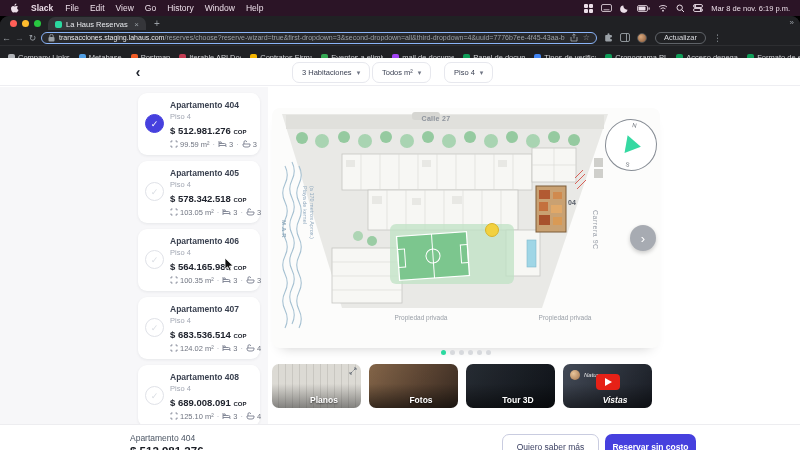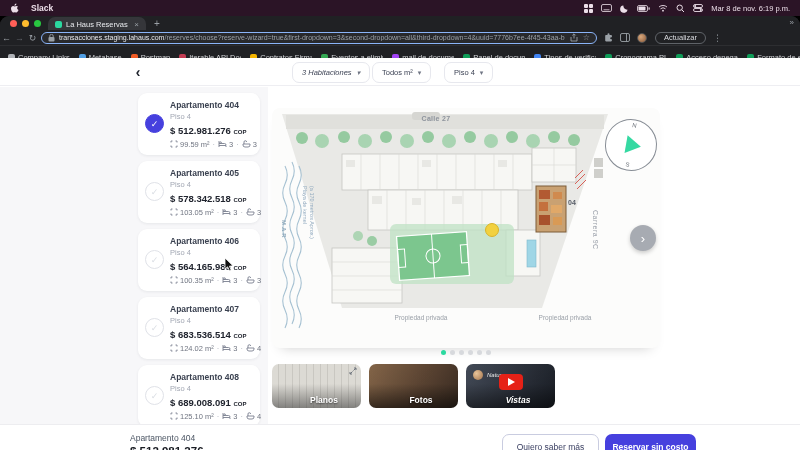--- a/index.html
+++ b/index.html
@@ -56,21 +56,21 @@
 
   
   .app { position:absolute; left:0; top:42px; width:800px; height:392px; background:#ffffff; }
 
   .filterbar { position:absolute; left:0; top:0; width:800px; height:28px; background:#fff; border-bottom:1px solid #eeeef2; }
   .backbtn { position:absolute; left:130px; top:4px; width:16px; height:20px; font-size:14px; font-weight:bold;
     color:#20242e; display:flex; align-items:center; justify-content:center; cursor:pointer; }
   .dd { position:absolute; top:4px; height:21px; border:1px solid #e7e8ee; border-radius:7px; background:#fff;
     display:inline-flex; align-items:center; gap:5px; padding:0 9px; font-size:7.5px; color:#3c4254; cursor:pointer; }
   .dd .caret { font-size:7px; color:#707684; }
-  .dd:nth-of-type(1){ left:292px;font-style:italic; } .dd:nth-of-type(2){ left:372px; } .dd:nth-of-type(3){ left:444px; }
+  .dd:nth-of-type(1){ left:292px; } .dd:nth-of-type(2){ left:372px; } .dd:nth-of-type(3){ left:444px; }
 
   .leftpanel { position:absolute; left:0; top:29px; width:268px; height:352px; background:#f7f7f9; overflow:hidden; }
   .cards { position:absolute; left:138px; top:0; width:124px; display:flex; flex-direction:column; gap:6px; padding-top:6px; }
   .card { position:relative; width:122px; height:62px; background:#fff; border-radius:9px;
     box-shadow:0 1px 3px rgba(16,24,40,.07); padding:7px 6px 6px 32px; cursor:pointer; flex:none; }
   .selc { position:absolute; left:7px; top:21px; width:19px; height:19px; border-radius:50%; background:#fff;
     border:1.5px solid #e0e2e8; color:#d9dde3; font-size:9px; display:flex; align-items:center; justify-content:center; }
   .selc.selected { background:#4640de; border-color:#4640de; color:#fff; }
   .card .nm { font-size:8.5px; color:#3a4150; font-weight:bold; }
   .card .fl { font-size:7.5px; color:#a2a7b3; margin-top:2px; }
@@ -150,20 +150,30 @@
 
 <div class="stage">
 
   <div class="menubar">
     <span class="apple">
       <svg width="9" height="10" viewBox="0 0 9 10">
           <path d="M6.3 0.4c-.5.1-1.1.4-1.4.9-.3.4-.5 1-.4 1.5.6 0 1.1-.3 1.5-.8.3-.4.5-1 .3-1.6zM6.5 3c-.8 0-1.4.5-1.8.5S3.7 3 3.1 3C2 3.1 1 3.9 1 5.5 1 7.4 2.4 9.6 3.3 9.6c.5 0 .8-.4 1.5-.4s.9.4 1.5.4c.9 0 2-2 2.2-2.6-1-.4-1.4-1.1-1.4-1.9 0-.7.4-1.3.9-1.6C7.6 3.2 7 3 6.5 3z" fill="#ecdfe9"></path>
         </svg>
     </span>
     <span class="appname">Slack</span>
+    <span class="mitems">
+
+    <span>File</span>
+        <span>Edit</span>
+        <span>View</span>
+        <span>Go</span>
+        <span>History</span>
+        <span>Window</span>
+        <span>Help</span>
+      </span>
     <span class="spacer"></span>
     <span class="status">
       <svg width="9" height="9" viewBox="0 0 9 9" fill="#ecdfe9">
           <rect x="0" y="0" width="4" height="4" rx="1"></rect>
           <rect x="5" y="0" width="4" height="4" rx="1"></rect>
           <rect x="0" y="5" width="4" height="4" rx="1"></rect>
           <rect x="5" y="5" width="4" height="4" rx="1"></rect>
         </svg>
       <svg width="11" height="8" viewBox="0 0 11 8" fill="none" stroke="#ecdfe9" stroke-width="0.8">
           <rect x="0.5" y="0.5" width="10" height="7" rx="1.5"></rect>
@@ -587,20 +597,24 @@
             </svg>
 
             <span class="tl-label">Planos</span>
           </div>
 
           <div class="thumb fotos">
 
             <span class="tl-label">Fotos</span>
           </div>
 
+          <div class="thumb tour3d">
+
+            <span class="tl-label">Tour 3D</span>
+          </div>
 
           <div class="thumb vistas">
 
             <span class="mini-av"></span>
             <span class="ovtx">Natura</span>
             <span class="play">
               <i></i>
             </span>
             <span class="tl-label">Vistas</span>
           </div>

